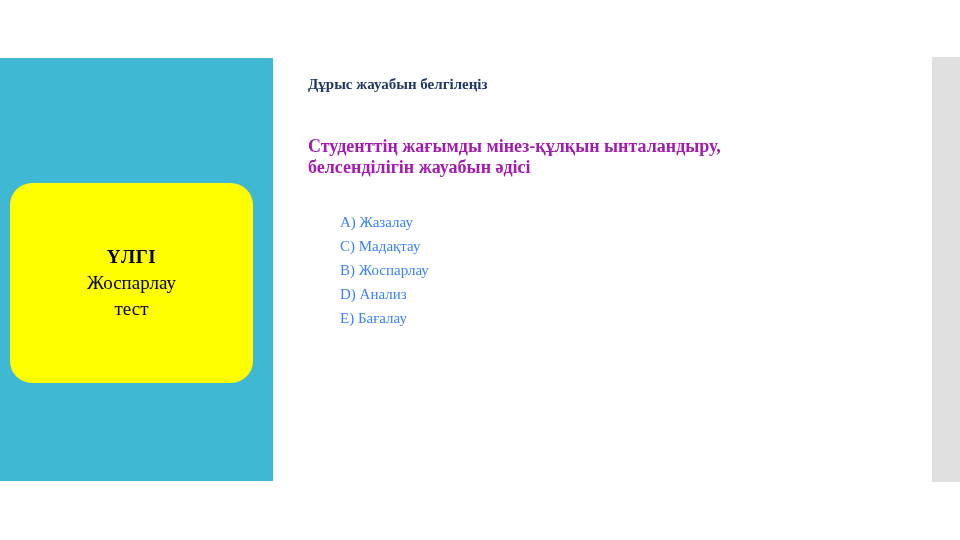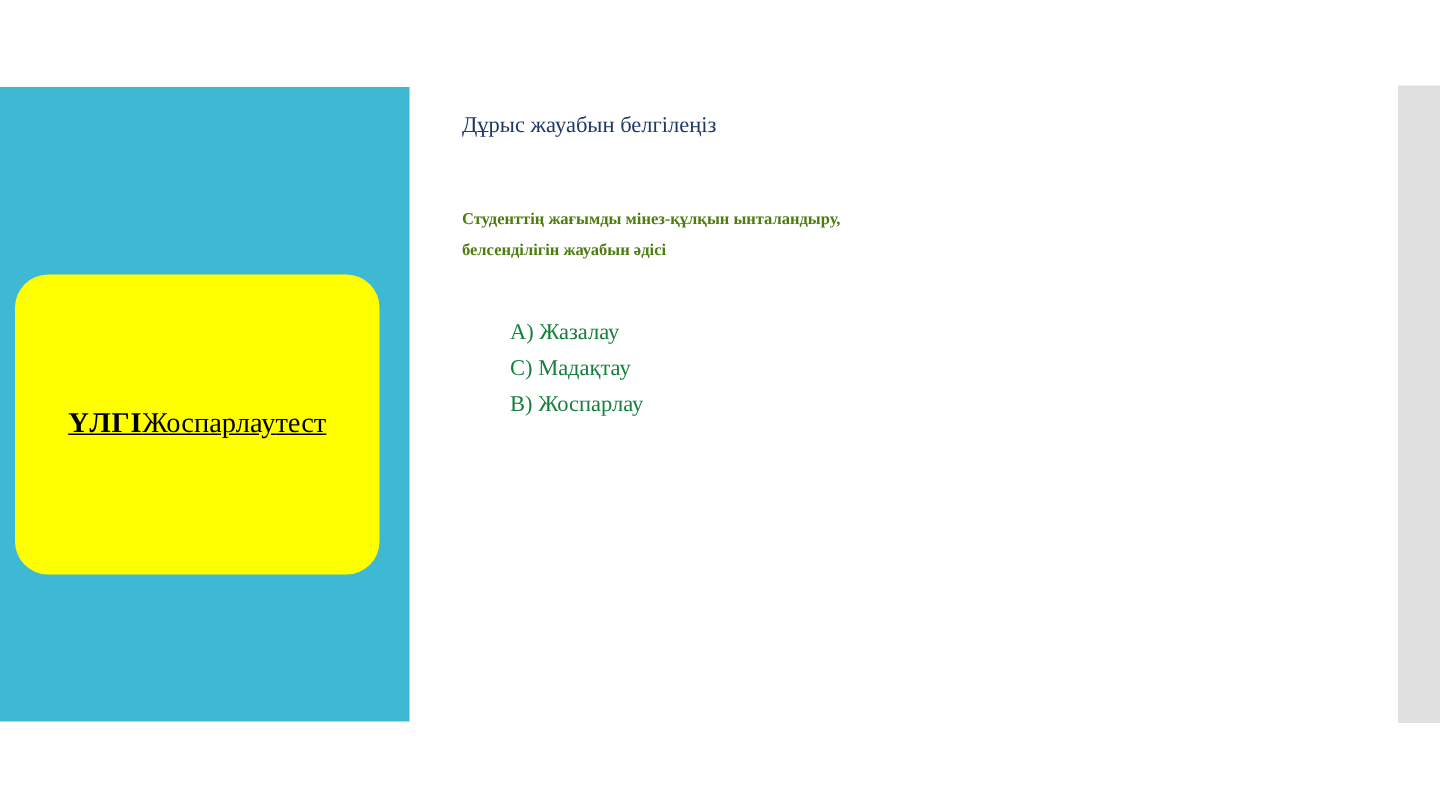--- a/index.html
+++ b/index.html
@@ -37,26 +37,25 @@
   
   #label-card {
     position: absolute;
     left: 10px;
     top: 125px;
     width: 243px;
     height: 200px;
     background: #FFFF00;
     border-radius: 22px;
     display: flex;
-    flex-direction: row;
+    flex-direction: column;
     align-items: center;
     justify-content: center;
     box-sizing: border-box;
     padding: 4px 10px;
-    text-decoration: underline;
   }
 
   #label-card .line {
     color: #000000;
     font-family: "Liberation Serif", serif;
     font-size: 19px;
     line-height: 26px;
     text-align: center;
     white-space: nowrap;
   }
@@ -70,49 +69,49 @@
   #content {
     position: absolute;
     left: 308px;
     top: 74px;
     width: 600px;
   }
 
   .prompt {
     color: #1F3864;
     font-family: "Liberation Serif", serif;
-    font-weight: normal;
+    font-weight: bold;
     font-size: 15px;
     line-height: 20px;
     margin: 0;
   }
 
   #question-block {
     margin-top: 42px;
   }
 
   .question-line {
-    color: #4d7c0f;
+    color: #a21caf;
     font-family: "Liberation Serif", serif;
     font-weight: bold;
-    font-size: 11px;
+    font-size: 18px;
     line-height: 21px;
     margin: 0;
     white-space: nowrap;
   }
 
   #options {
     margin-top: 32px;
     margin-left: 32px;
     list-style: none;
     padding: 0;
   }
 
   #options li {
-    color: #15803d;
+    color: #3b82f6;
     font-family: "Liberation Serif", serif;
     font-weight: normal;
     font-size: 15px;
     line-height: 24px;
     white-space: nowrap;
   }
 
   
   #right-strip {
     position: absolute;
@@ -142,19 +141,21 @@
 
     <div id="question-block">
       <p class="question-line">Студенттің жағымды мінез-құлқын ынталандыру,</p>
       <p class="question-line">белсенділігін жауабын әдісі</p>
     </div>
 
     <ul id="options">
       <li>A) Жазалау</li>
       <li>C) Мадақтау</li>
       <li>B) Жоспарлау</li>
+      <li>D) Анализ</li>
+      <li>E) Бағалау</li>
     </ul>
 
   </div>
 
   <div id="right-strip"></div>
 
 </div>
 
 </body></html>

